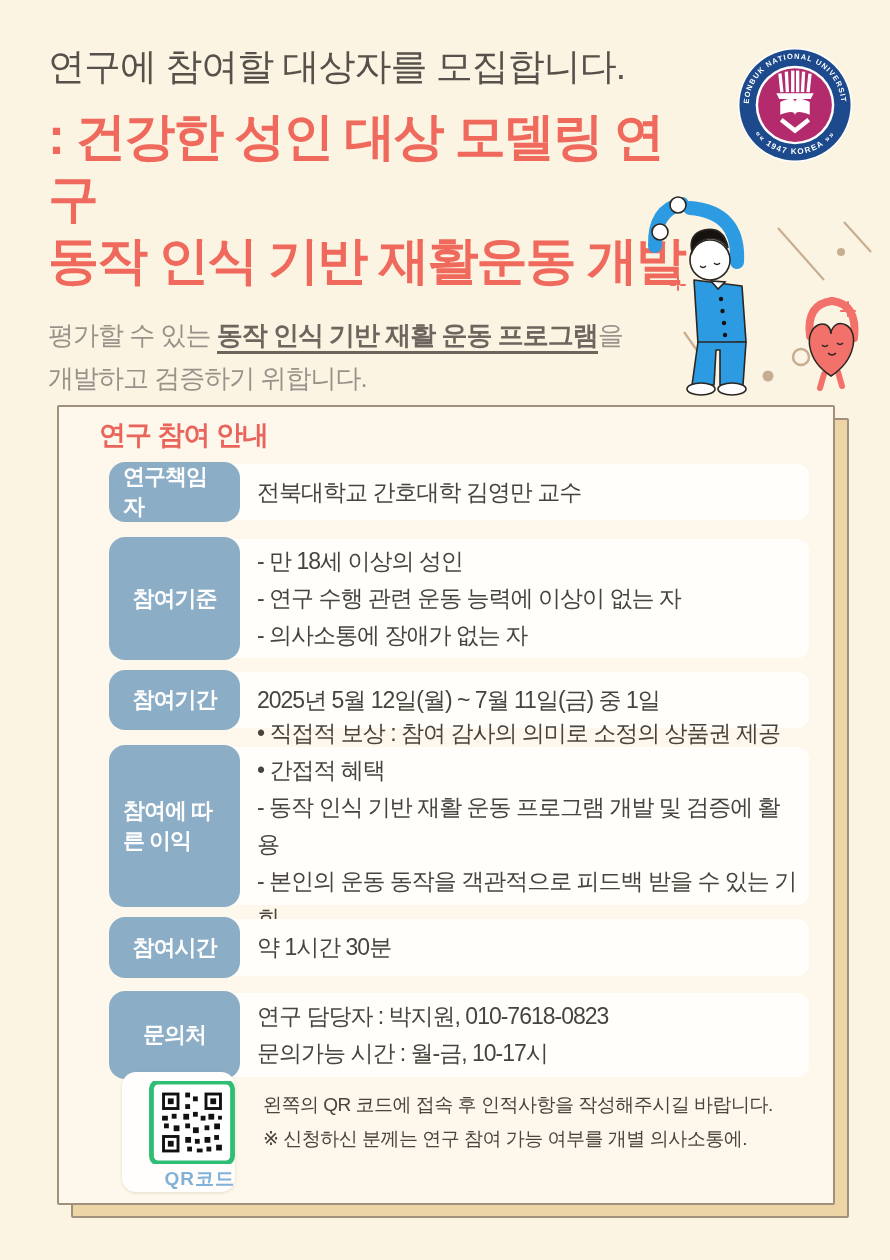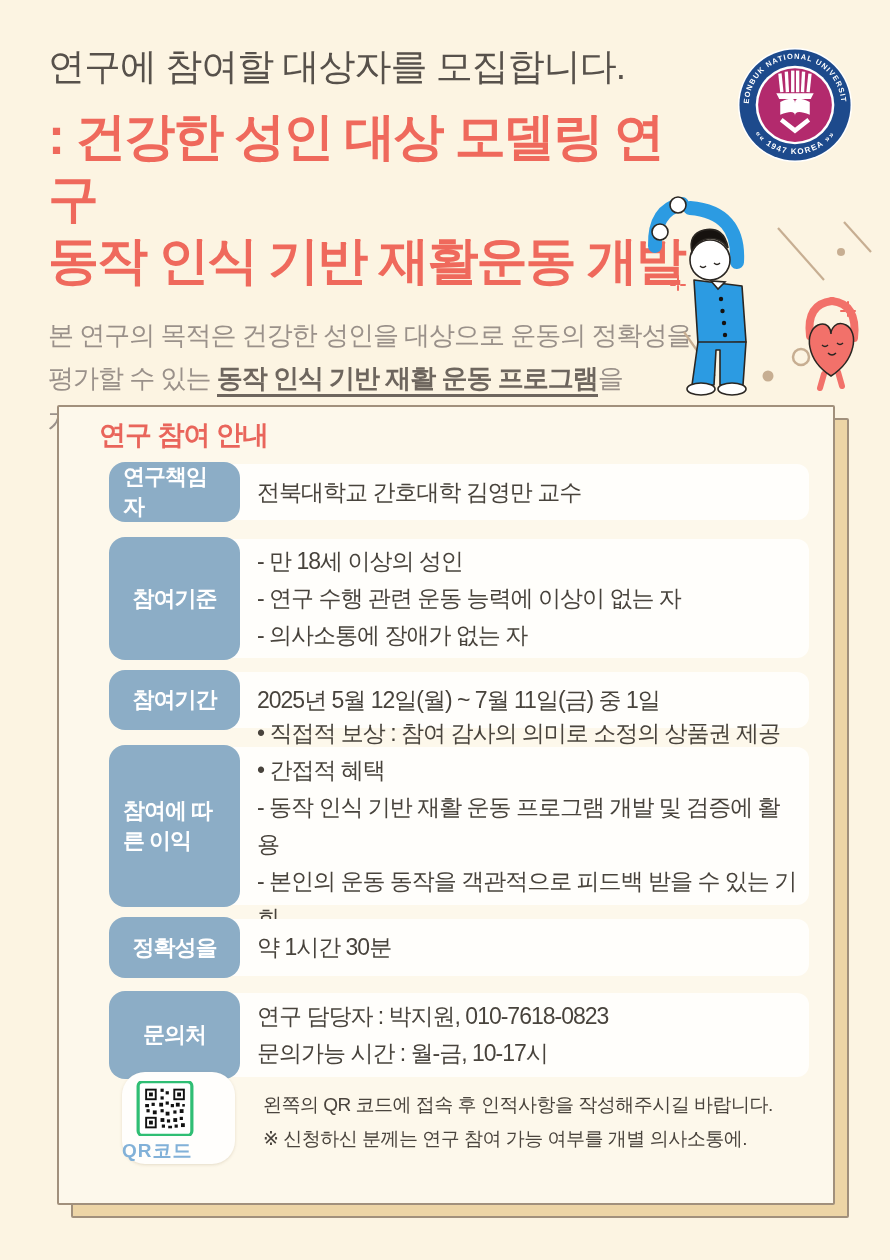--- a/index.html
+++ b/index.html
@@ -52,42 +52,41 @@
   .r1 { height:56px; margin-top:5px; }
   .r2 { height:119px; margin-top:19px; }
   .r3 { height:56px; margin-top:14px; }
   .r4 { height:158px; margin-top:19px; }
   .r5 { height:57px; margin-top:14px; }
   .r6 { height:84px; margin-top:17px; }
 
   
   .qr-section { position:absolute; left:63px; top:665px; display:flex; align-items:flex-start; }
   .qr-card {
-    width:113px; height:92px; background:#fffefc; border-radius:23px;
+    width:113px; height:120px; background:#fffefc; border-radius:14px;
     box-shadow:0 1px 3px rgba(160,140,100,.25);
-    display:flex; flex-direction:column; align-items:flex-start; padding-top:9px;
+    display:flex; flex-direction:column; align-items:flex-end; padding-top:9px;
   }
   .qr-svg { width:86px; height:86px; }
   .qr-caption { margin-top:2px; font-size:19px; font-weight:600; color:#82b1d8; letter-spacing:1px; }
   .qr-notes { margin-left:28px; padding-top:16px; font-size:19px; color:#4a443d; letter-spacing:-0.5px; }
   .qr-notes .line { line-height:34px; }
 </style>
 </head>
 <body>
 
 <div class="poster">
 
   <div class="header">
     <div class="subtitle">연구에 참여할 대상자를 모집합니다.</div>
     <div class="main-title">
       <div>: 건강한 성인 대상 모델링 연구</div>
       <div>동작 인식 기반 재활운동 개발</div>
     </div>
     <div class="description">
-      <div>본 연구의 목적은 건강한 성인을 대상으로 운동의 정확성을</div>
       <div><span>평가할 수 있는 </span><span class="em">동작 인식 기반 재활 운동 프로그램</span><span>을</span></div>
       <div>개발하고 검증하기 위합니다.</div>
     </div>
   </div>
 
   <svg class="seal" viewBox="0 0 120 120">
     <circle cx="60" cy="60" r="58" fill="#ffffff"></circle>
     <circle cx="60" cy="60" r="56.5" fill="#1d4a8c"></circle>
     <circle cx="60" cy="60" r="40" fill="#ffffff"></circle>
     <circle cx="60" cy="60" r="37.5" fill="#b32a6d"></circle>
@@ -193,21 +192,21 @@
       <div class="row r4">
         <div class="row-label">참여에 따른 이익</div>
         <div class="row-content">
             <div class="line">• 직접적 보상 : 참여 감사의 의미로 소정의 상품권 제공</div>
             <div class="line">• 간접적 혜택</div>
             <div class="line">- 동작 인식 기반 재활 운동 프로그램 개발 및 검증에 활용</div>
             <div class="line">- 본인의 운동 동작을 객관적으로 피드백 받을 수 있는 기회</div>
           </div>
       </div>
       <div class="row r5">
-        <div class="row-label">정확성을</div>
+        <div class="row-label">참여시간</div>
         <div class="row-content">
             <div class="line">약 1시간 30분</div>
           </div>
       </div>
       <div class="row r6">
         <div class="row-label">문의처</div>
         <div class="row-content">
             <div class="line">연구 담당자 : 박지원, 010-7618-0823</div>
             <div class="line">문의가능 시간 : 월-금, 10-17시</div>
           </div>

